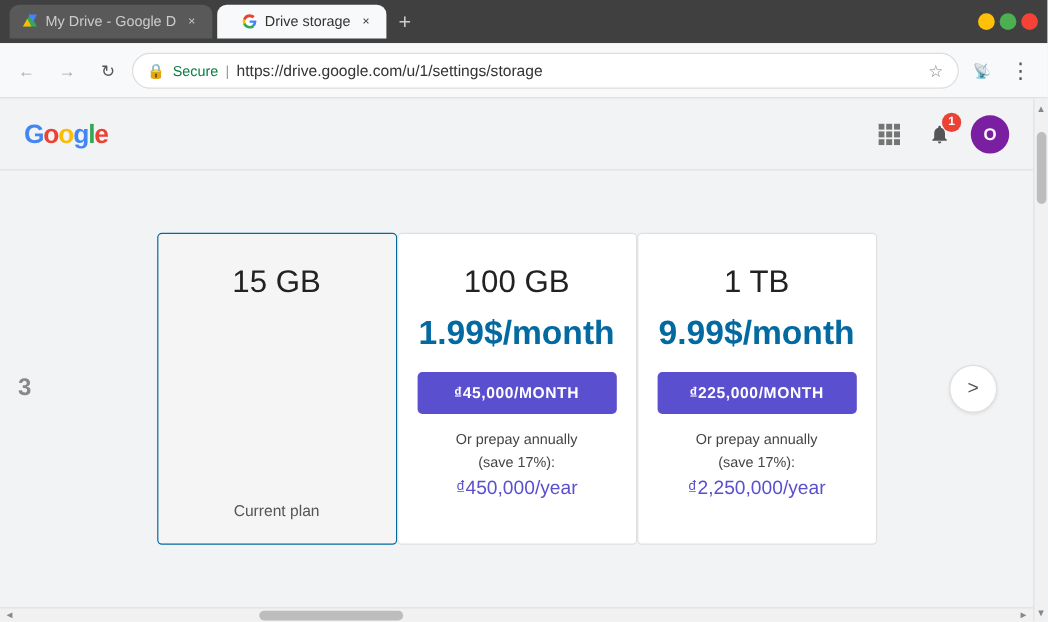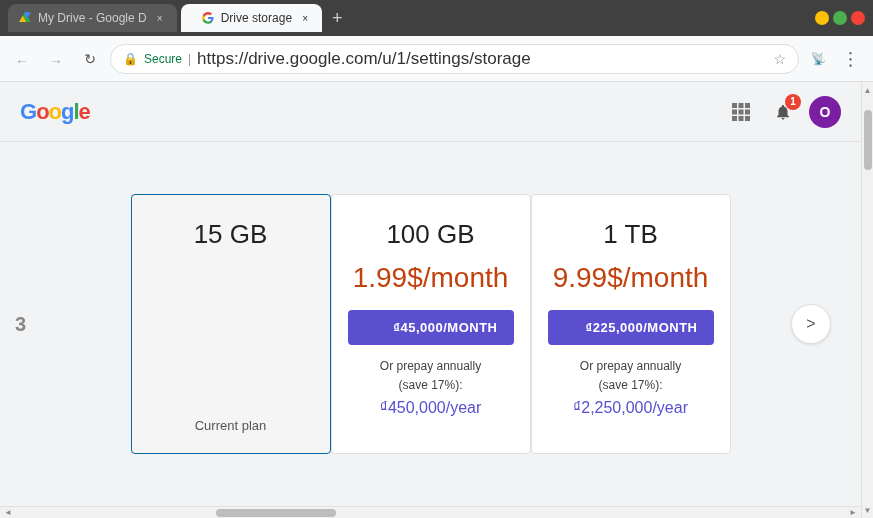--- a/index.html
+++ b/index.html
@@ -231,41 +231,41 @@
       z-index: 1;
     }
     .plan-storage {
       font-size: 26px;
       font-weight: 300;
       color: #222;
       margin-bottom: 12px;
     }
     .plan-price {
       font-size: 28px;
-      font-weight: 400;
-      color: #c2410c;
+      font-weight: 700;
+      color: #0369a1;
       margin-bottom: 16px;
     }
     .plan-current {
       font-size: 13px;
       color: #555;
       margin-top: auto;
       text-align: center;
     }
     .plan-btn {
       background: #5a4fcf;
       color: white;
       border: none;
       border-radius: 4px;
       padding: 10px 16px;
       font-size: 13px;
       font-weight: 600;
       cursor: pointer;
       width: 100%;
-      text-align: right;
+      text-align: center;
       margin-bottom: 12px;
       letter-spacing: 0.5px;
     }
     .plan-annual {
       font-size: 12px;
       color: #444;
       text-align: center;
       line-height: 1.6;
     }
     .plan-annual-link {
@@ -422,21 +422,21 @@
 
 <div class="chrome-toolbar">
   <div class="nav-btn disabled">←</div>
   <div class="nav-btn disabled">→</div>
   <div class="nav-btn">↻</div>
 
   <div class="address-bar">
     <span class="secure-icon">🔒</span>
     <span style="color:#0a7c42;font-size:12px;">Secure</span>
     <span style="color:#999;font-size:12px;">|</span>
-    <span style="flex:1;font-size:17px;color:#333;">https://drive.google.com/u/1/settings/storage</span>
+    <span style="flex:1;font-size:13px;color:#333;">https://drive.google.com/u/1/settings/storage</span>
     <span style="color:#888;font-size:14px;">☆</span>
   </div>
 
   <div class="toolbar-right">
     <div class="toolbar-icon-btn" style="font-size:12px;">📡</div>
     <div class="toolbar-icon-btn" style="font-size:18px; letter-spacing:1px;">⋮</div>
   </div>
 </div>
 
 <div class="page-wrapper">

